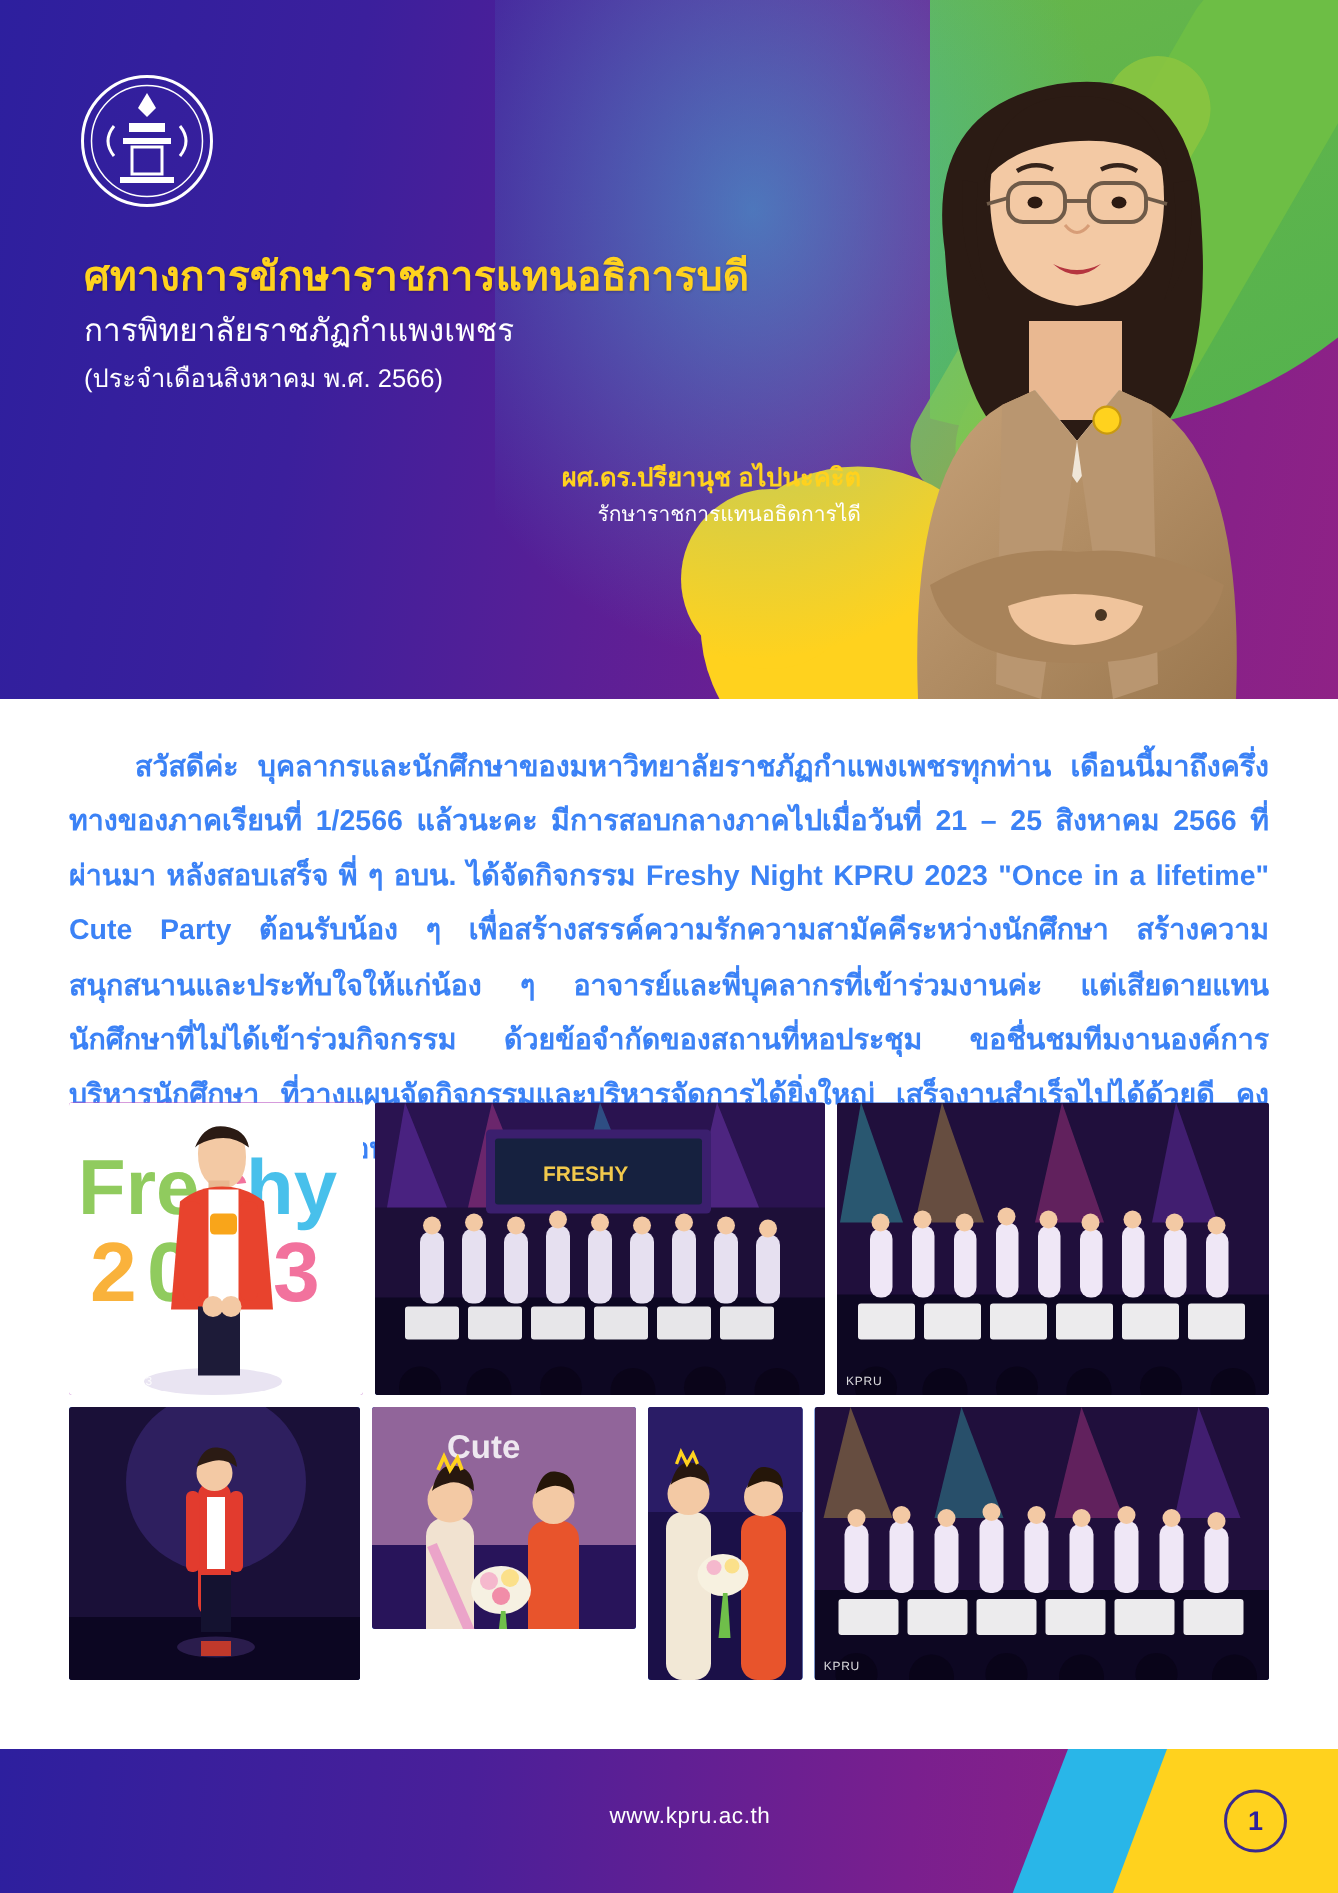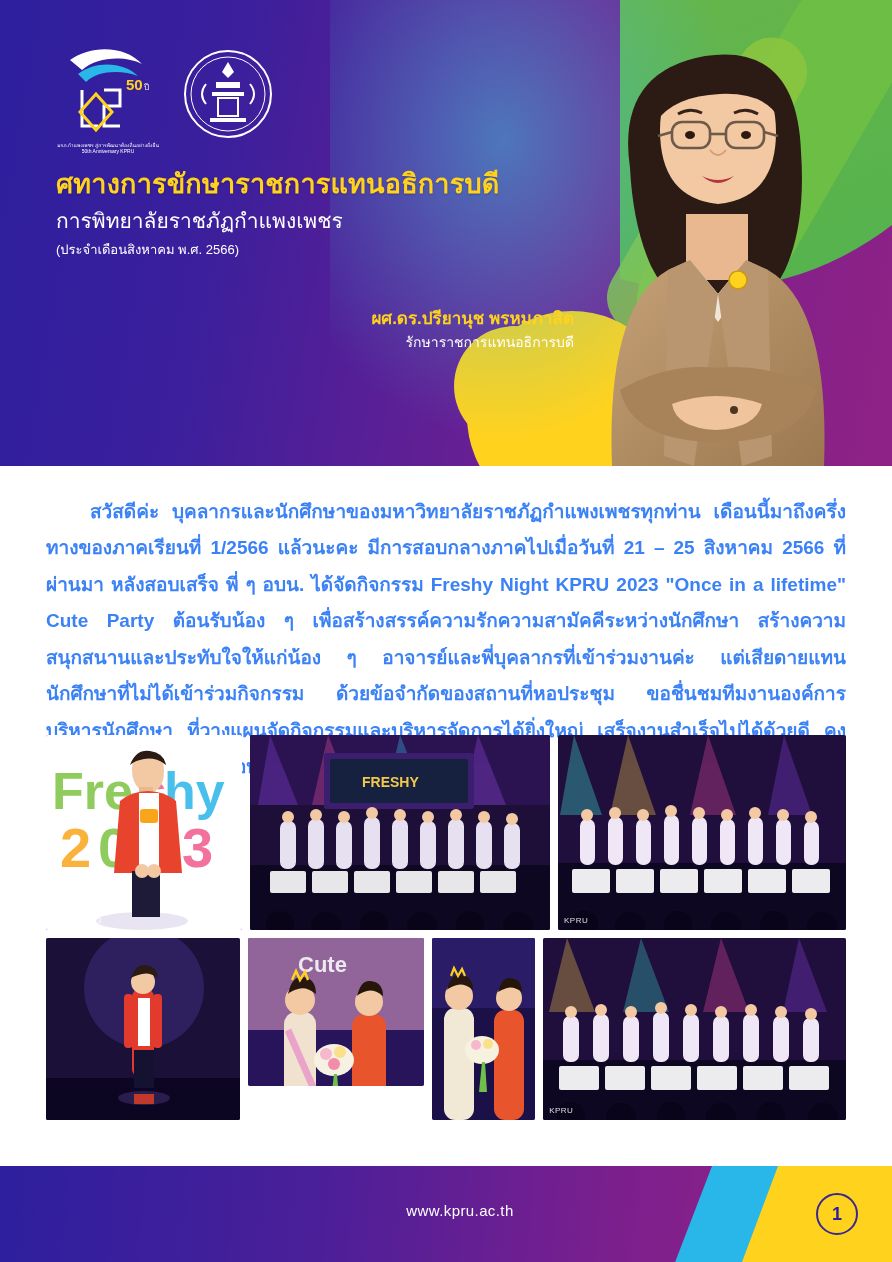--- a/index.html
+++ b/index.html
@@ -120,21 +120,21 @@
     text-shadow: 0 1px 2px rgba(0,0,0,.25);
   }
   .hdr-sub {
     color: #ffffff;
     font-size: 21px;
     margin-top: 5px;
     line-height: 1.3;
   }
   .hdr-month {
     color: #ffffff;
-    font-size: 13px;
+    font-size: 17px;
     margin-top: 8px;
     line-height: 1.3;
   }
 
   .hdr-name {
     position: absolute;
     right: 318px; top: 308px;
     text-align: right;
     z-index: 12;
   }
@@ -269,38 +269,20 @@
   <div class="header">
     <div class="hdr-swoosh-green"></div>
     <div class="hdr-green-diag"></div>
     <div class="hdr-green-diag2"></div>
     <div class="hdr-yellow"></div>
     <div class="hdr-yellow2"></div>
     <div class="hdr-mask"></div>
     <div class="hdr-teal"></div>
 
     <div class="logos">
-      <div class="logo-50">
-        <svg width="112" height="112" viewBox="0 0 112 112">
-          <path d="M18 22 C40 6, 74 8, 90 26 C74 18, 46 18, 30 32 Z" fill="#ffffff"></path>
-          <path d="M26 36 C44 22, 72 24, 86 38 C70 32, 46 32, 34 44 Z" fill="#29b6e8"></path>
-          <g fill="none" stroke="#ffffff" stroke-width="3">
-            <path d="M30 52 L30 88 L46 88"></path>
-            <path d="M52 52 L68 52 L68 68 L52 68 L52 88 L68 88"></path>
-          </g>
-          <path d="M44 56 L60 74 L44 92 L28 74 Z" fill="none" stroke="#ffd21e" stroke-width="3"></path>
-          <text x="74" y="52" fill="#ffd21e" font-size="15" font-weight="bold" font-family="Liberation Sans, sans-serif">50</text>
-          <text x="92" y="52" fill="#ffffff" font-size="8" font-family="Liberation Sans, sans-serif">ปี</text>
-        </svg>
-        <div class="logo-50-caption">
-          <div>มรภ.กำแพงเพชร
-สู่การพัฒนาท้องถิ่นอย่างยั่งยืน
-50th Anniversary KPRU</div>
-        </div>
-      </div>
       <div class="logo-seal">
         <svg width="92" height="112" viewBox="0 0 92 112">
           <circle cx="46" cy="56" r="43" fill="none" stroke="#ffffff" stroke-width="2"></circle>
           <circle cx="46" cy="56" r="37" fill="none" stroke="#ffffff" stroke-width="1"></circle>
           <path d="M46 24 L52 34 L46 40 L40 34 Z" fill="#ffffff"></path>
           <path d="M34 44 h24 v6 h-24 z" fill="#ffffff"></path>
           <path d="M30 54 h32 v4 h-32 z" fill="#ffffff"></path>
           <path d="M36 60 h20 v18 h-20 z" fill="none" stroke="#ffffff" stroke-width="2"></path>
           <path d="M28 80 h36 v4 h-36 z" fill="#ffffff"></path>
           <path d="M24 46 q-8 10 0 20" fill="none" stroke="#ffffff" stroke-width="2"></path>
@@ -364,22 +346,22 @@
       </svg>
     </div>
 
     <div class="hdr-text">
       <div class="hdr-title">ศทางการขักษาราชการแทนอธิการบดี</div>
       <div class="hdr-sub">การพิทยาลัยราชภัฏกำแพงเพชร</div>
       <div class="hdr-month">(ประจำเดือนสิงหาคม พ.ศ. 2566)</div>
     </div>
 
     <div class="hdr-name">
-      <div class="hdr-name-main">ผศ.ดร.ปรียานุช พรหมภาสิต</div>
-      <div class="hdr-name-role">รักษาราชการแทนอธิการบดี</div>
+      <div class="hdr-name-main">ผศ.ดร.ปรียานุช อไปนะคะิต</div>
+      <div class="hdr-name-role">รักษาราชการแทนอธิดการไดี</div>
     </div>
   </div>
 
   <div class="body-wrap">
     <p class="para">สวัสดีค่ะ บุคลากรและนักศึกษาของมหาวิทยาลัยราชภัฏกำแพงเพชรทุกท่าน เดือนนี้มาถึงครึ่งทางของภาคเรียนที่ 1/2566 แล้วนะคะ มีการสอบกลางภาคไปเมื่อวันที่ 21 – 25 สิงหาคม 2566 ที่ผ่านมา หลังสอบเสร็จ พี่ ๆ อบน. ได้จัดกิจกรรม Freshy Night KPRU 2023 "Once in a lifetime" Cute Party ต้อนรับน้อง ๆ เพื่อสร้างสรรค์ความรักความสามัคคีระหว่างนักศึกษา สร้างความสนุกสนานและประทับใจให้แก่น้อง ๆ อาจารย์และพี่บุคลากรที่เข้าร่วมงานค่ะ แต่เสียดายแทนนักศึกษาที่ไม่ได้เข้าร่วมกิจกรรม ด้วยข้อจำกัดของสถานที่หอประชุม ขอชื่นชมทีมงานองค์การบริหารนักศึกษา ที่วางแผนจัดกิจกรรมและบริหารจัดการได้ยิ่งใหญ่ เสร็จงานสำเร็จไปได้ด้วยดี คงเป็นงานหนักสำหรับทีม อบน.ในรุ่นต่อไปนะคะ</p>
   </div>
 
   <div class="gallery">
     <div class="grid-row">
 

